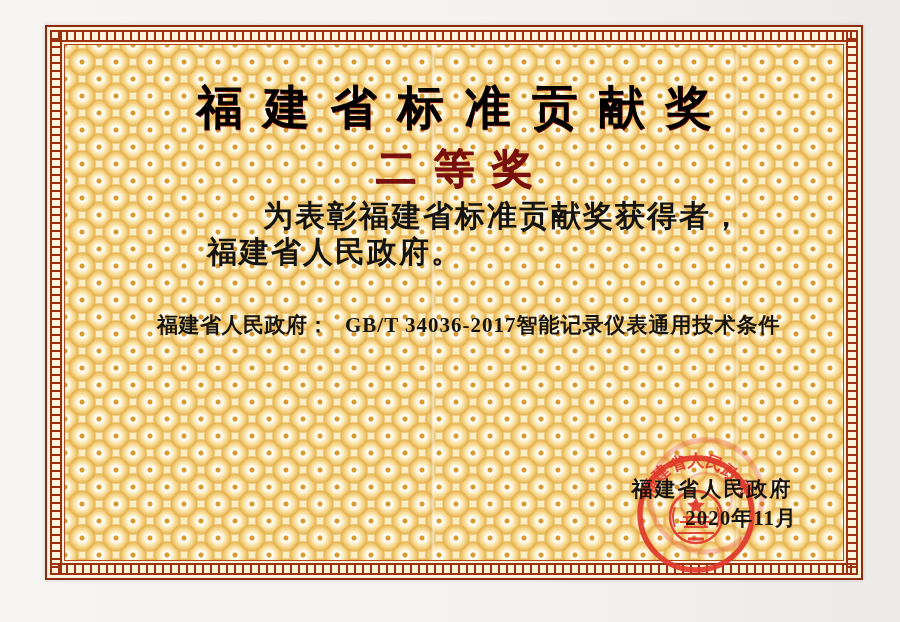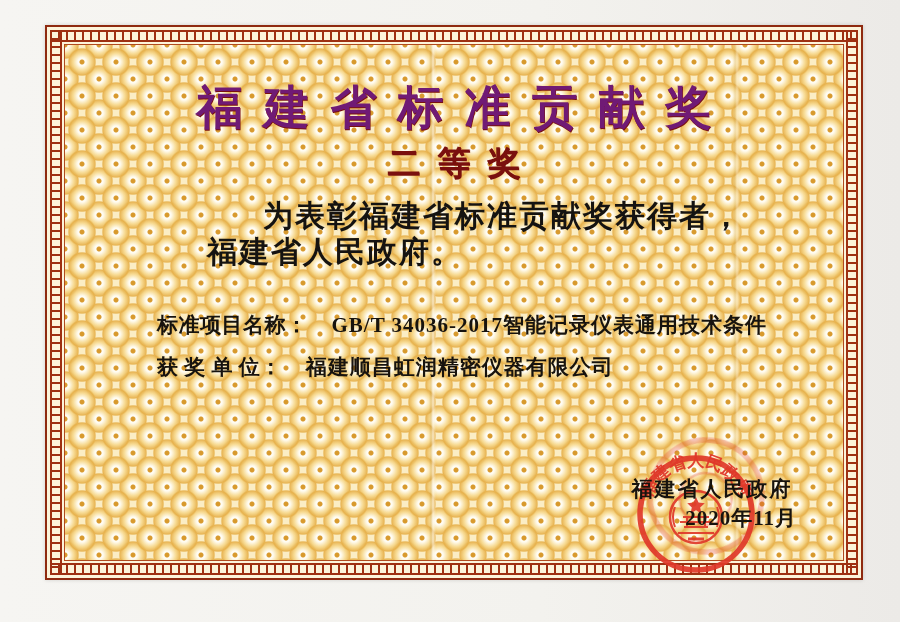--- a/index.html
+++ b/index.html
@@ -49,42 +49,42 @@
   }
   
   .fold{position:absolute;top:0;bottom:0;width:7px;pointer-events:none;}
   .fold-1{left:364px;background:linear-gradient(90deg,rgba(150,110,40,0) 0,rgba(150,110,40,.14) 2px,rgba(255,255,255,.55) 4px,rgba(150,110,40,0) 7px);}
   .fold-2{left:668px;background:linear-gradient(90deg,rgba(150,110,40,0) 0,rgba(150,110,40,.10) 2px,rgba(255,255,255,.35) 4px,rgba(150,110,40,0) 7px);}
 
   
   .title{
     position:absolute;left:0;right:0;top:50px;
     text-align:center;
-    font-size:46px;font-weight:bold;color:#701a75;
+    font-size:46px;font-weight:bold;color:#000000;
     letter-spacing:21px;text-indent:21px;
     text-shadow:.5px .5px 0 #7a100e;
   }
   .subtitle{
     position:absolute;left:0;right:0;top:114px;
     text-align:center;
-    font-size:33px;font-weight:bold;color:#7a100e;
+    font-size:41px;font-weight:bold;color:#7a100e;
     letter-spacing:17px;text-indent:17px;
     text-shadow:.5px .5px 0 #7a100e;
   }
   .body-par{
     position:absolute;left:160px;top:171px;width:580px;
     font-size:30px;font-weight:bold;color:#151311;
     letter-spacing:2px;line-height:36px;
     text-indent:56px;
   }
   .rows{position:absolute;left:110px;top:277px;}
   .row{height:42px;line-height:42px;white-space:nowrap;
     font-size:21px;font-weight:bold;color:#17130e;}
   .row .label{letter-spacing:.5px;}
-  .row .value{margin-left:24px;letter-spacing:1px;}
+  .row .value{margin-left:16px;letter-spacing:1px;}
 
   .issuer{
     position:absolute;left:560px;top:448px;width:210px;
     text-align:center;
     font-size:21px;font-weight:bold;color:#17130e;letter-spacing:2px;
   }
   .issue-date{
     position:absolute;left:560px;top:477px;width:190px;
     text-align:right;
     font-size:21px;font-weight:bold;color:#17130e;letter-spacing:1px;
@@ -114,24 +114,21 @@
     </div>
 
     <div class="title">福建省标准贡献奖</div>
 
     <div class="subtitle">二等奖</div>
 
     <div class="body-par"><span>为表彰福建省标准贡献奖获得者，</span><br><span>福建省人民政府。</span></div>
 
     <div class="rows">
       <div class="row">
-        <span class="label">标准项目名称：</span><span class="value">GB/T 34036-2017智能记录仪表通用技术条件</span>
-      </div>
-      <div class="row">
-        <span class="label">获 奖 单 位：</span><span class="value">福建顺昌虹润精密仪器有限公司</span>
+        <span class="label">福建省人民政府：</span><span class="value">GB/T 34036-2017智能记录仪表通用技术条件</span>
       </div>
     </div>
 
     <div class="seal-ghost">
       <svg viewBox="0 0 126 126" xmlns="http://www.w3.org/2000/svg">
         <circle cx="63" cy="63" r="56" fill="none" stroke="#e0392a" stroke-width="5.5"></circle>
         <circle cx="63" cy="66" r="26" fill="none" stroke="#e0392a" stroke-width="2.5"></circle>
       </svg>
     </div>
 

